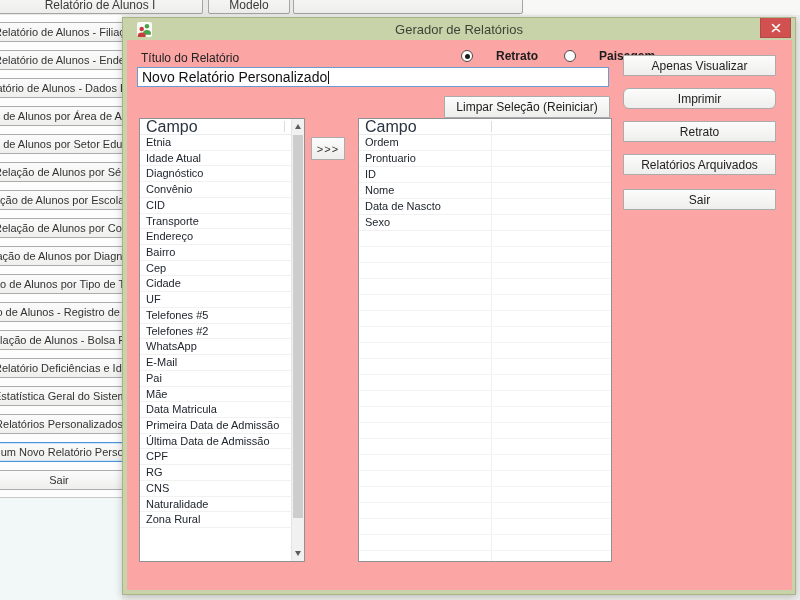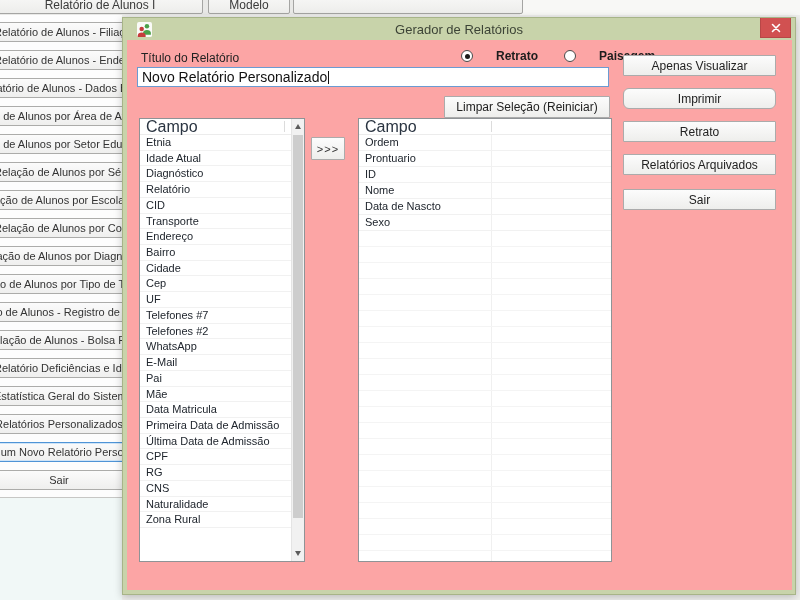--- a/index.html
+++ b/index.html
@@ -279,53 +279,53 @@
 
             <div class="lrow">
               <span>Idade Atual</span>
             </div>
 
             <div class="lrow">
               <span>Diagnóstico</span>
             </div>
 
             <div class="lrow">
-              <span>Relatório</span>
+              <span>Convênio</span>
             </div>
 
             <div class="lrow">
               <span>CID</span>
             </div>
 
             <div class="lrow">
               <span>Transporte</span>
             </div>
 
             <div class="lrow">
               <span>Endereço</span>
             </div>
 
             <div class="lrow">
               <span>Bairro</span>
             </div>
 
             <div class="lrow">
+              <span>Cep</span>
+            </div>
+
+            <div class="lrow">
               <span>Cidade</span>
             </div>
 
             <div class="lrow">
-              <span>Cep</span>
-            </div>
-
-            <div class="lrow">
               <span>UF</span>
             </div>
 
             <div class="lrow">
-              <span>Telefones #7</span>
+              <span>Telefones #5</span>
             </div>
 
             <div class="lrow">
               <span>Telefones #2</span>
             </div>
 
             <div class="lrow">
               <span>WhatsApp</span>
             </div>
 

